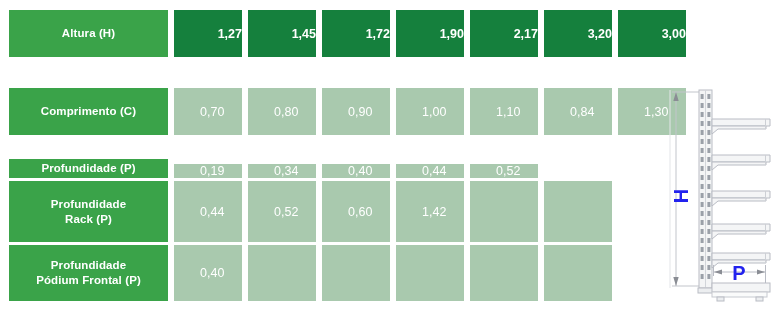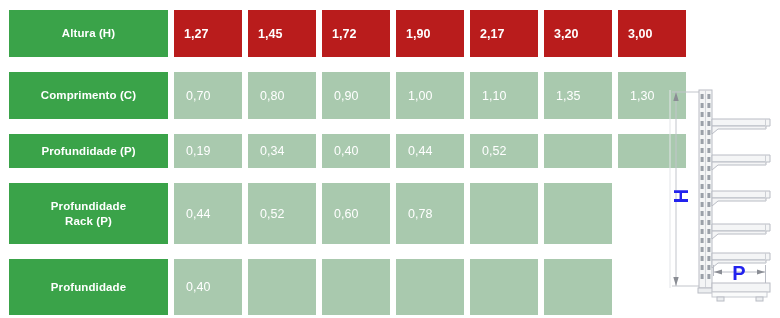--- a/index.html
+++ b/index.html
@@ -22,30 +22,30 @@
 
   
   #spec-table {
     position: absolute;
     left: 9px;
     top: 10px;
     width: 645px;
     height: 299px;
     display: flex;
     flex-direction: column;
-    gap: 15px;
+    gap: 3px;
   }
   .trow {
     display: flex;
     gap: 6px;
     flex: 0 0 auto;
   }
   .trow.r1 { height: 47px; }
-  .trow.r2 { height: 47px; }
-  .trow.r3 { height: 34px; }
+  .trow.r2 { height: 47px; margin-top: 28px; }
+  .trow.r3 { height: 40px; align-items: flex-end; }
   .trow.r4 { height: 61px; }
   .trow.r5 { height: 56px; }
 
   .cell {
     display: flex;
     align-items: center;
     justify-content: center;
     text-align: center;
     color: #ffffff;
     box-sizing: border-box;
@@ -56,35 +56,35 @@
     background: #3aa349;
     font-weight: bold;
     font-size: 11.5px;
     letter-spacing: .1px;
     line-height: 1.3;
     padding: 2px 6px;
   }
   .cell.head {
     width: 68px;
     flex: 0 0 68px;
-    background: #b91c1c;
+    background: #15803d;
     font-weight: bold;
     font-size: 12.5px;
     padding-left: 4px;
-    justify-content: flex-start;
+    justify-content: flex-end;
     padding-left: 10px;
   }
   .cell.data {
     width: 68px;
     flex: 0 0 68px;
     background: #a9c9ae;
     font-size: 12.5px;
     font-weight: normal;
     justify-content: flex-start;
-    padding-left: 12px;
+    padding-left: 26px;
   }
   .cell.data.empty { color: transparent; }
 
   
   #rack-diagram {
     position: absolute;
     left: 662px;
     top: 0px;
     width: 118px;
     height: 318px;
@@ -138,21 +138,21 @@
       <div class="cell data">
           <span>0,90</span>
         </div>
       <div class="cell data">
           <span>1,00</span>
         </div>
       <div class="cell data">
           <span>1,10</span>
         </div>
       <div class="cell data">
-          <span>1,35</span>
+          <span>0,84</span>
         </div>
       <div class="cell data">
           <span>1,30</span>
         </div>
     </div>
 
     <div class="trow r3">
       <div class="cell label">
         <span>Profundidade (P)</span>
       </div>
@@ -189,34 +189,35 @@
       <div class="cell data">
           <span>0,44</span>
         </div>
       <div class="cell data">
           <span>0,52</span>
         </div>
       <div class="cell data">
           <span>0,60</span>
         </div>
       <div class="cell data">
-          <span>0,78</span>
+          <span>1,42</span>
         </div>
       <div class="cell data empty">
           <span></span>
         </div>
       <div class="cell data empty">
           <span></span>
         </div>
     </div>
 
     <div class="trow r5">
       <div class="cell label">
         <span>
           <span>Profundidade</span><br>
+          <span>Pódium Frontal (P)</span>
         </span>
       </div>
       <div class="cell data">
           <span>0,40</span>
         </div>
       <div class="cell data empty">
           <span></span>
         </div>
       <div class="cell data empty">
           <span></span>

